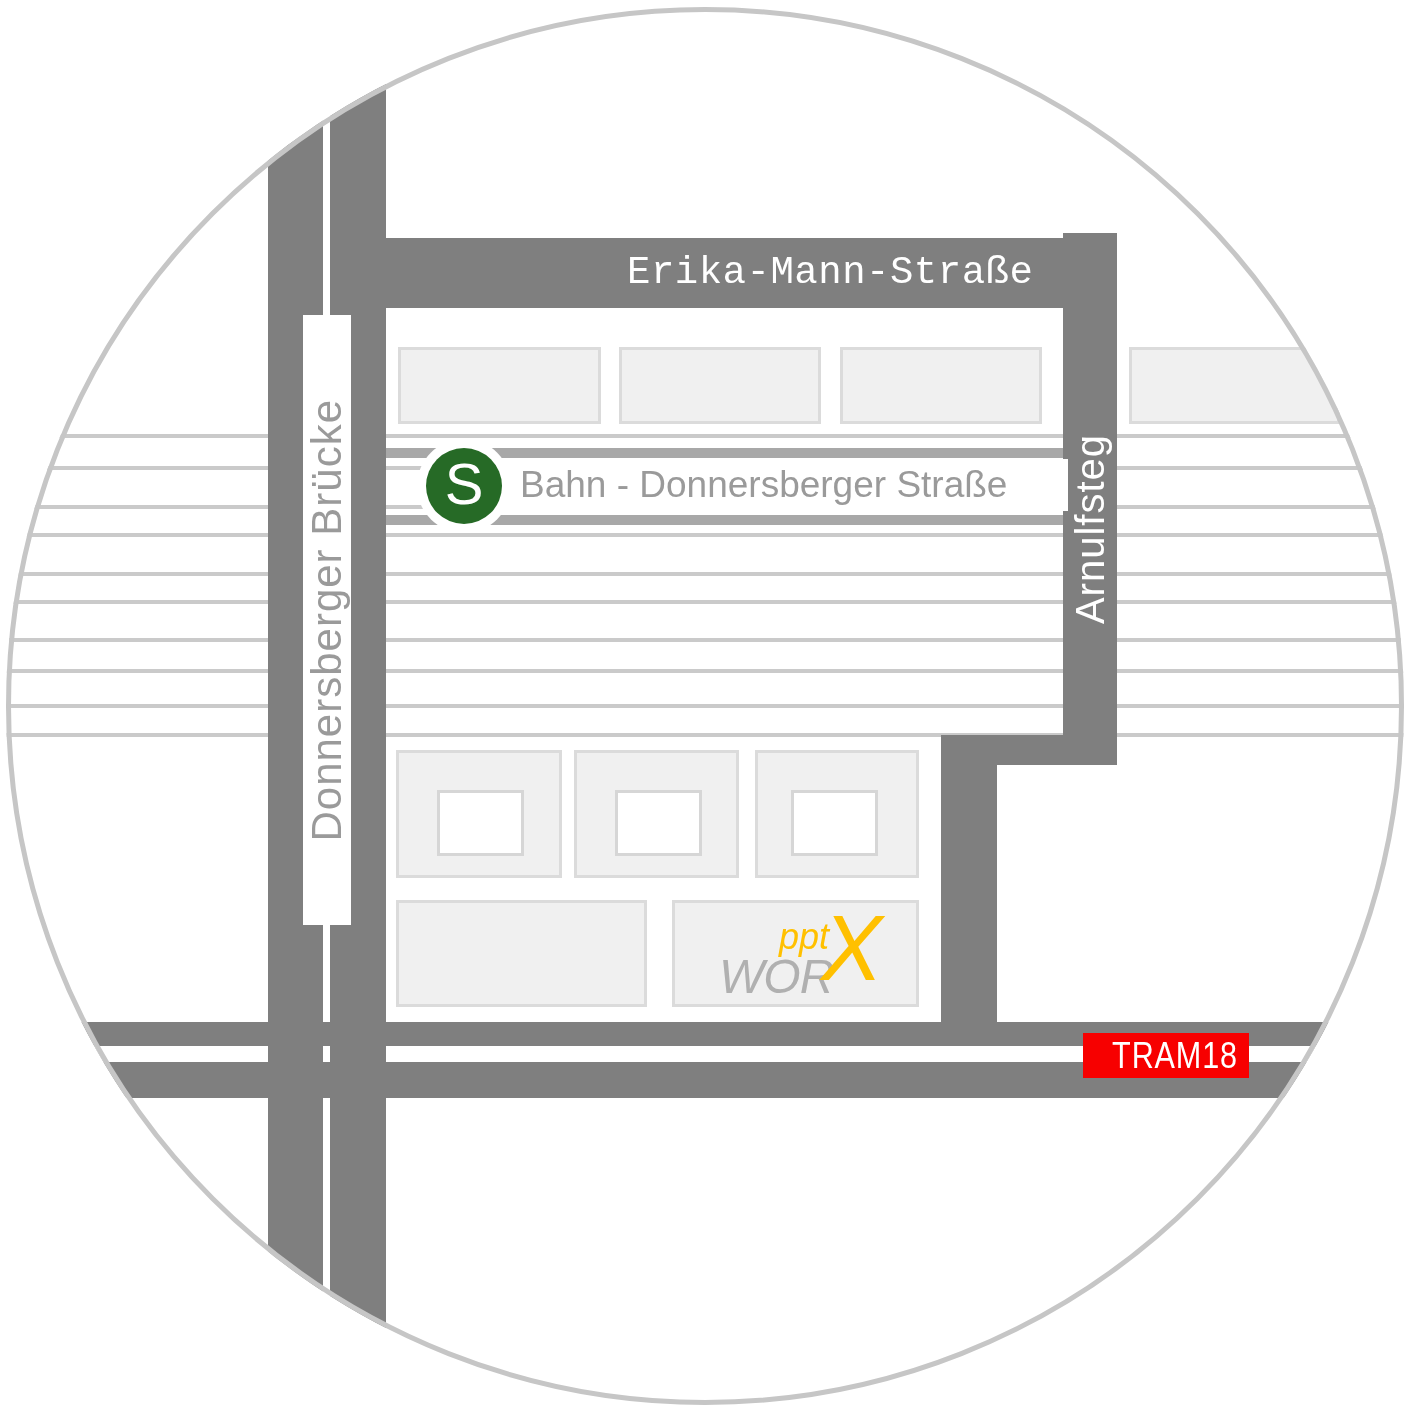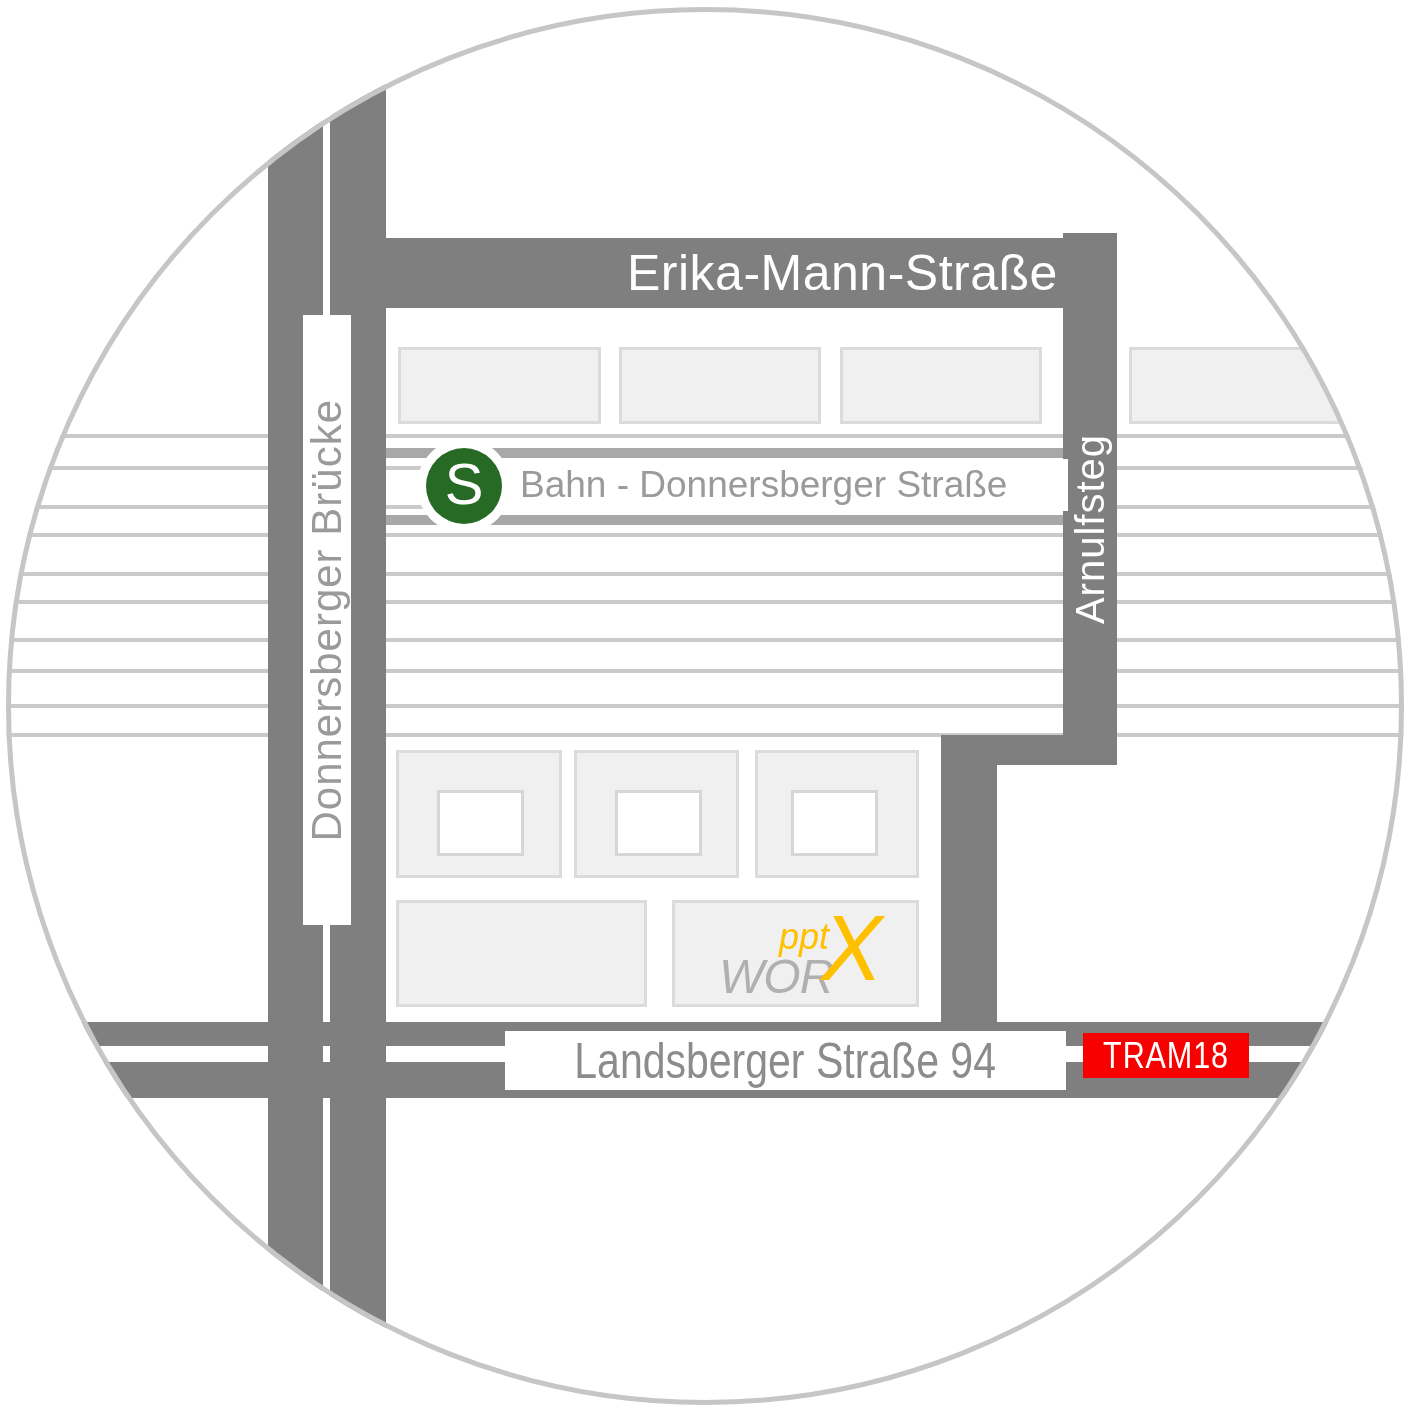--- a/index.html
+++ b/index.html
@@ -12,21 +12,21 @@
   .page{position:relative;width:1410px;height:1412px;background:#fff;overflow:hidden;
         font-family:"Liberation Sans",sans-serif;}
   .map-clip{position:absolute;left:6px;top:7px;width:1398px;height:1398px;
             border-radius:50%;overflow:hidden;}
   
   .rail{position:absolute;left:0;width:1398px;height:4px;background:var(--rail-line);}
   .platform{position:absolute;left:380px;width:677px;height:10px;background:var(--platform-band);}
   
   .road{position:absolute;background:var(--road);}
   .road-erika{left:378px;top:231px;width:733px;height:70px;display:flex;align-items:center;}
-  .erika-text{margin-left:243px;color:var(--street-text);font-size:50px;letter-spacing:.5px;}
+  .erika-text{margin-left:243px;color:var(--street-text);font-size:39px;letter-spacing:.5px;font-family:Liberation Mono, monospace;}
   .road-arnulfsteg{left:1057px;top:226px;width:54px;height:532px;display:flex;align-items:center;justify-content:center;}
   .vtext{writing-mode:vertical-rl;transform:rotate(180deg);white-space:nowrap;}
   .arnulf-text{color:var(--street-text);font-size:40px;margin-top:60px;letter-spacing:1px;}
   .road-l-h{left:935px;top:728px;width:176px;height:30px;}
   .road-l-v{left:935px;top:728px;width:56px;height:287px;}
   .road-landsberger{left:0;top:1015px;width:1398px;height:76px;}
   .tram-stripe{position:absolute;left:0;top:1039px;width:1398px;height:16px;background:#fff;}
   .road-d-left{left:262px;top:33px;width:55px;height:1300px;}
   .road-d-right{left:324px;top:33px;width:56px;height:1300px;}
   
@@ -44,21 +44,21 @@
   .s-letter{color:#fff;font-size:58px;line-height:1;transform:translateY(-2px);}
   
   .d-label-box{position:absolute;left:297px;top:308px;width:48px;height:610px;background:#fff;
                display:flex;align-items:center;justify-content:center;}
   .d-label-text{color:var(--muted-text);font-size:42px;letter-spacing:1px;}
   
   .landsberger-label{position:absolute;left:499px;top:1024px;width:561px;height:59px;background:#fff;
                      display:flex;align-items:center;justify-content:center;}
   .landsberger-text{color:#8c8c8c;font-size:50px;transform:scaleX(0.82);white-space:nowrap;}
   .tram-badge{position:absolute;left:1077px;top:1026px;width:166px;height:45px;background:var(--tram-red);
-              display:flex;align-items:center;justify-content:center;}
+              display:flex;align-items:center;justify-content:flex-end;}
   .tram-text{color:#fff;font-size:36px;transform:scaleX(0.85);letter-spacing:1px;}
   
   .pw-logo{position:absolute;inset:0;font-style:italic;font-weight:normal;}
   .pw-ppt{position:absolute;left:104px;top:16px;color:var(--logo-yellow);font-size:36px;line-height:1;}
   .pw-wor{position:absolute;left:44px;top:50px;color:var(--logo-gray);font-size:48px;line-height:1;letter-spacing:-1px;}
   .pw-x{position:absolute;left:146px;top:2px;color:var(--logo-yellow);font-size:92px;line-height:0.95;}
   
   .circle-outline{position:absolute;left:6px;top:7px;width:1398px;height:1398px;border-radius:50%;
                   border:5px solid var(--circle-outline);box-sizing:border-box;pointer-events:none;z-index:10;}
 </style>
@@ -129,23 +129,20 @@
     <div class="s-badge">
       <div class="s-green">
         <span class="s-letter">S</span>
       </div>
     </div>
 
     <div class="d-label-box">
       <span class="vtext d-label-text">Donnersberger Brücke</span>
     </div>
 
-    <div class="landsberger-label">
-      <span class="landsberger-text">Landsberger Straße 94</span>
-    </div>
     <div class="tram-badge">
       <span class="tram-text">TRAM18</span>
     </div>
 
   </div>
 
   <div class="circle-outline"></div>
 </div>
 
 </body></html>

